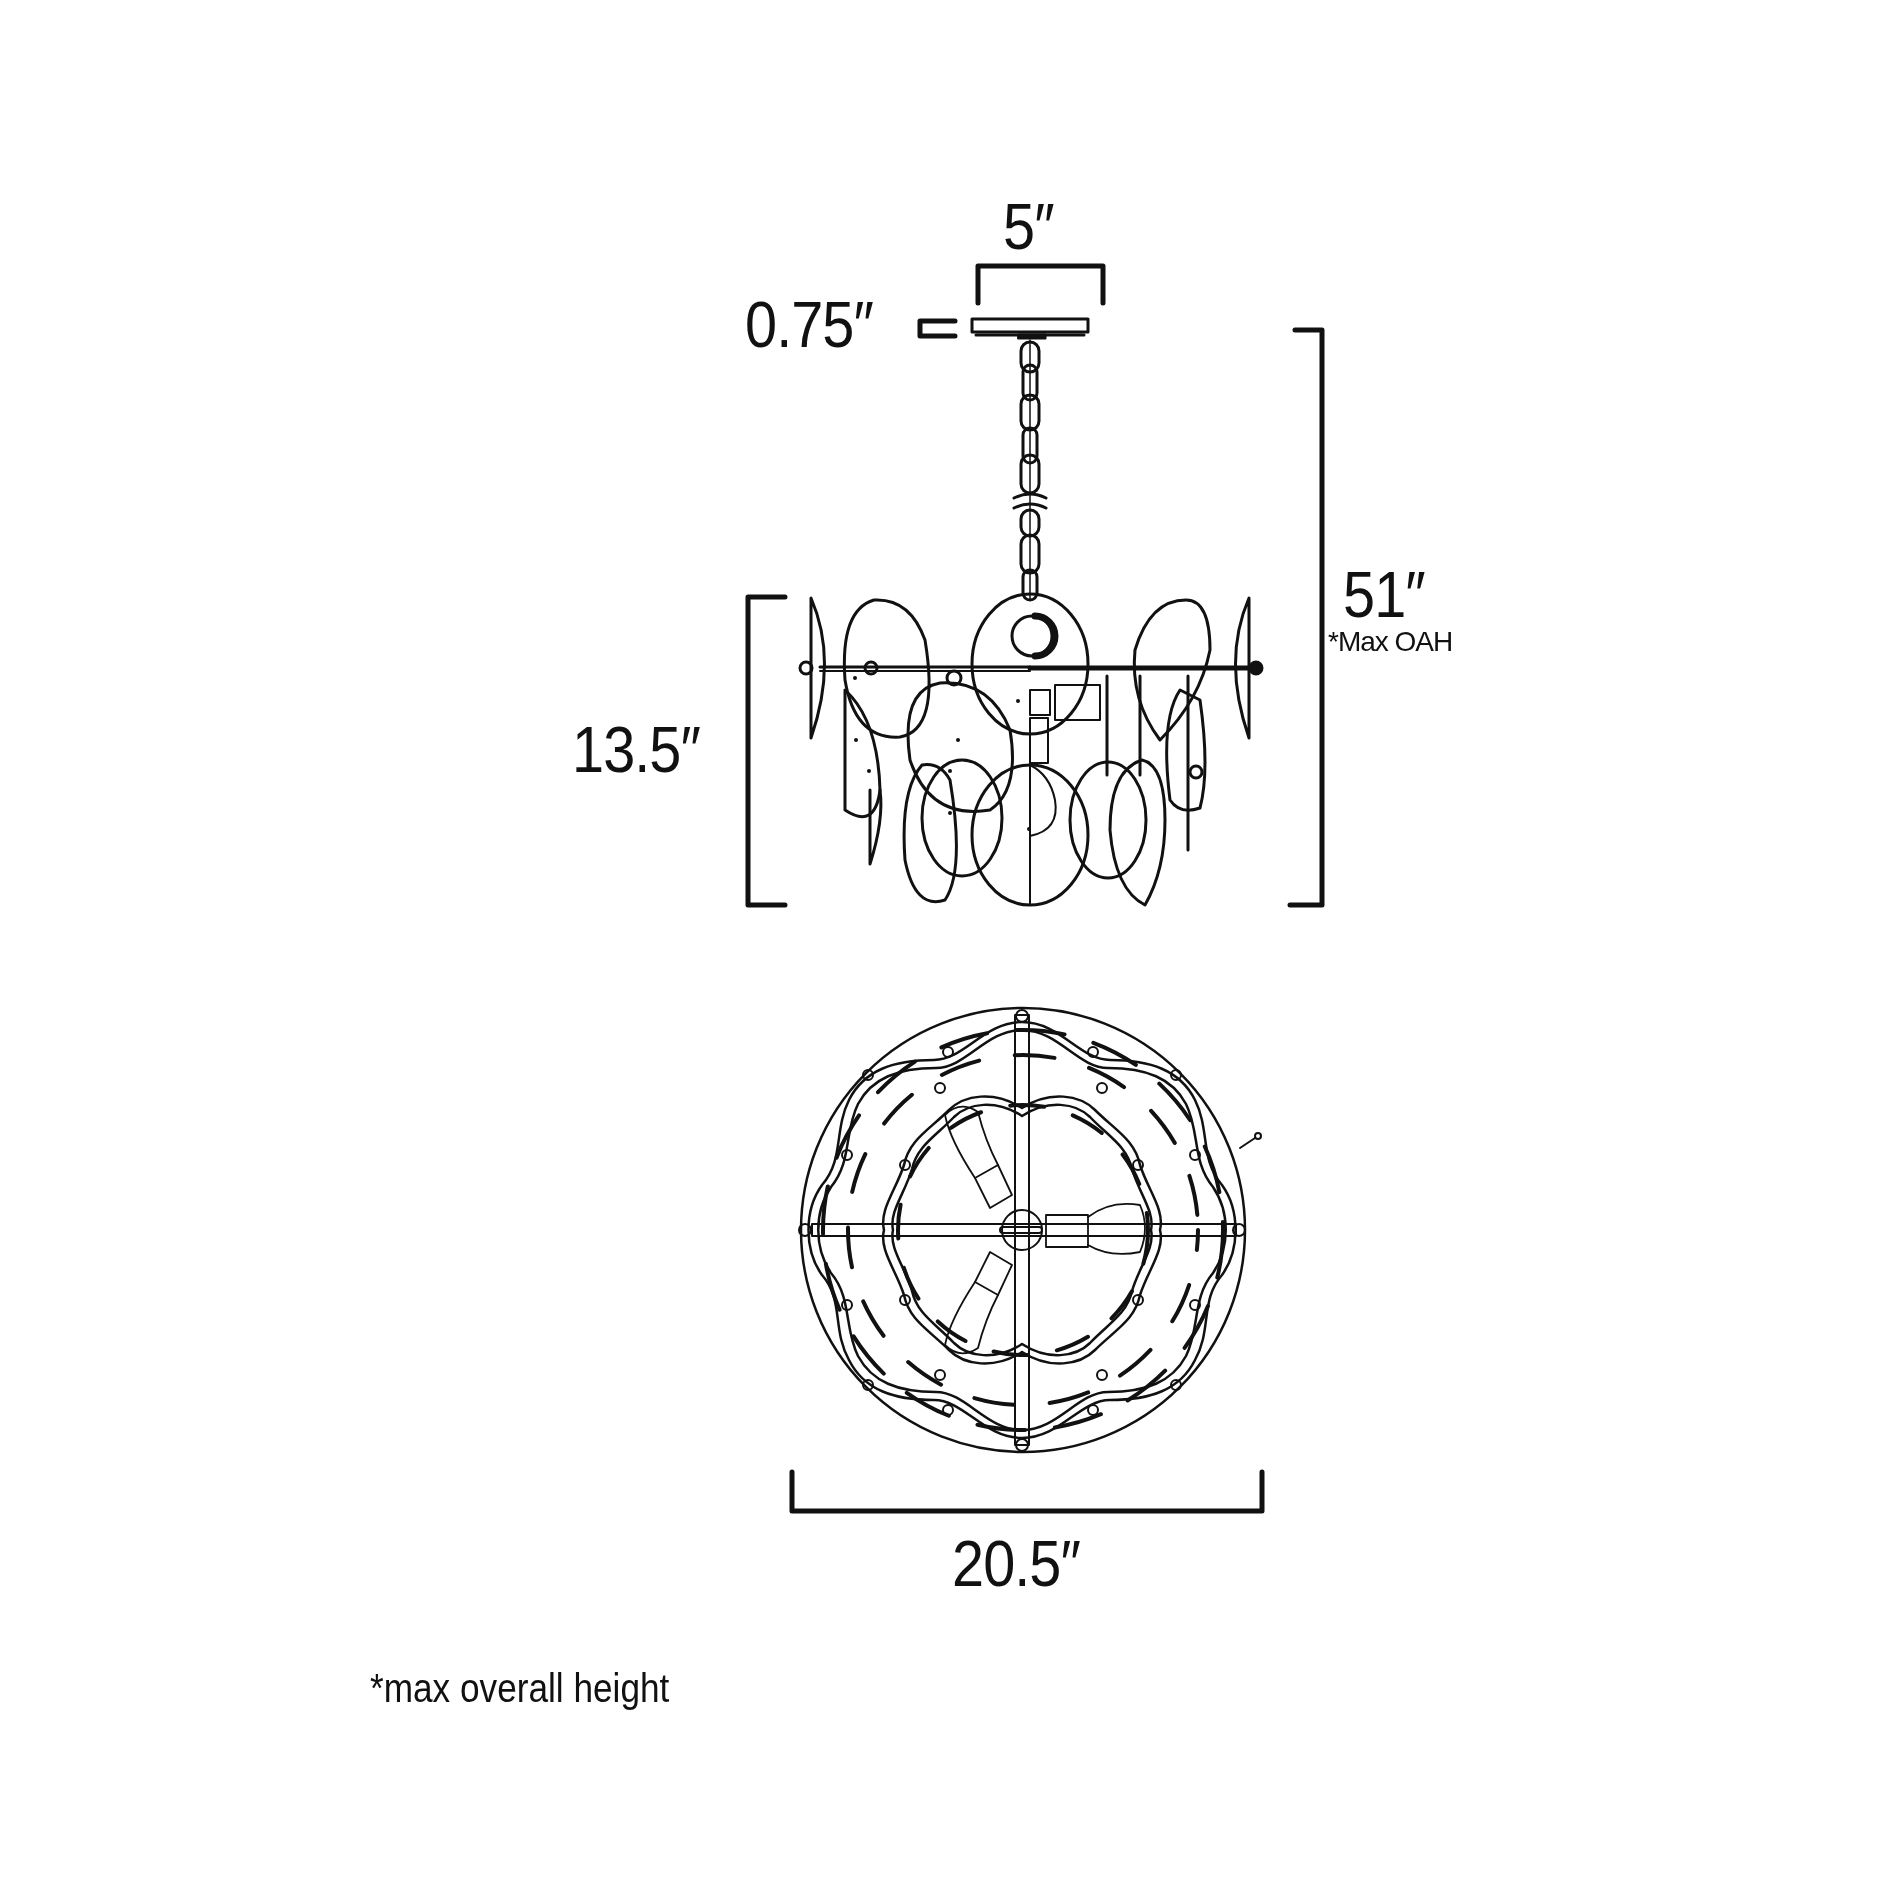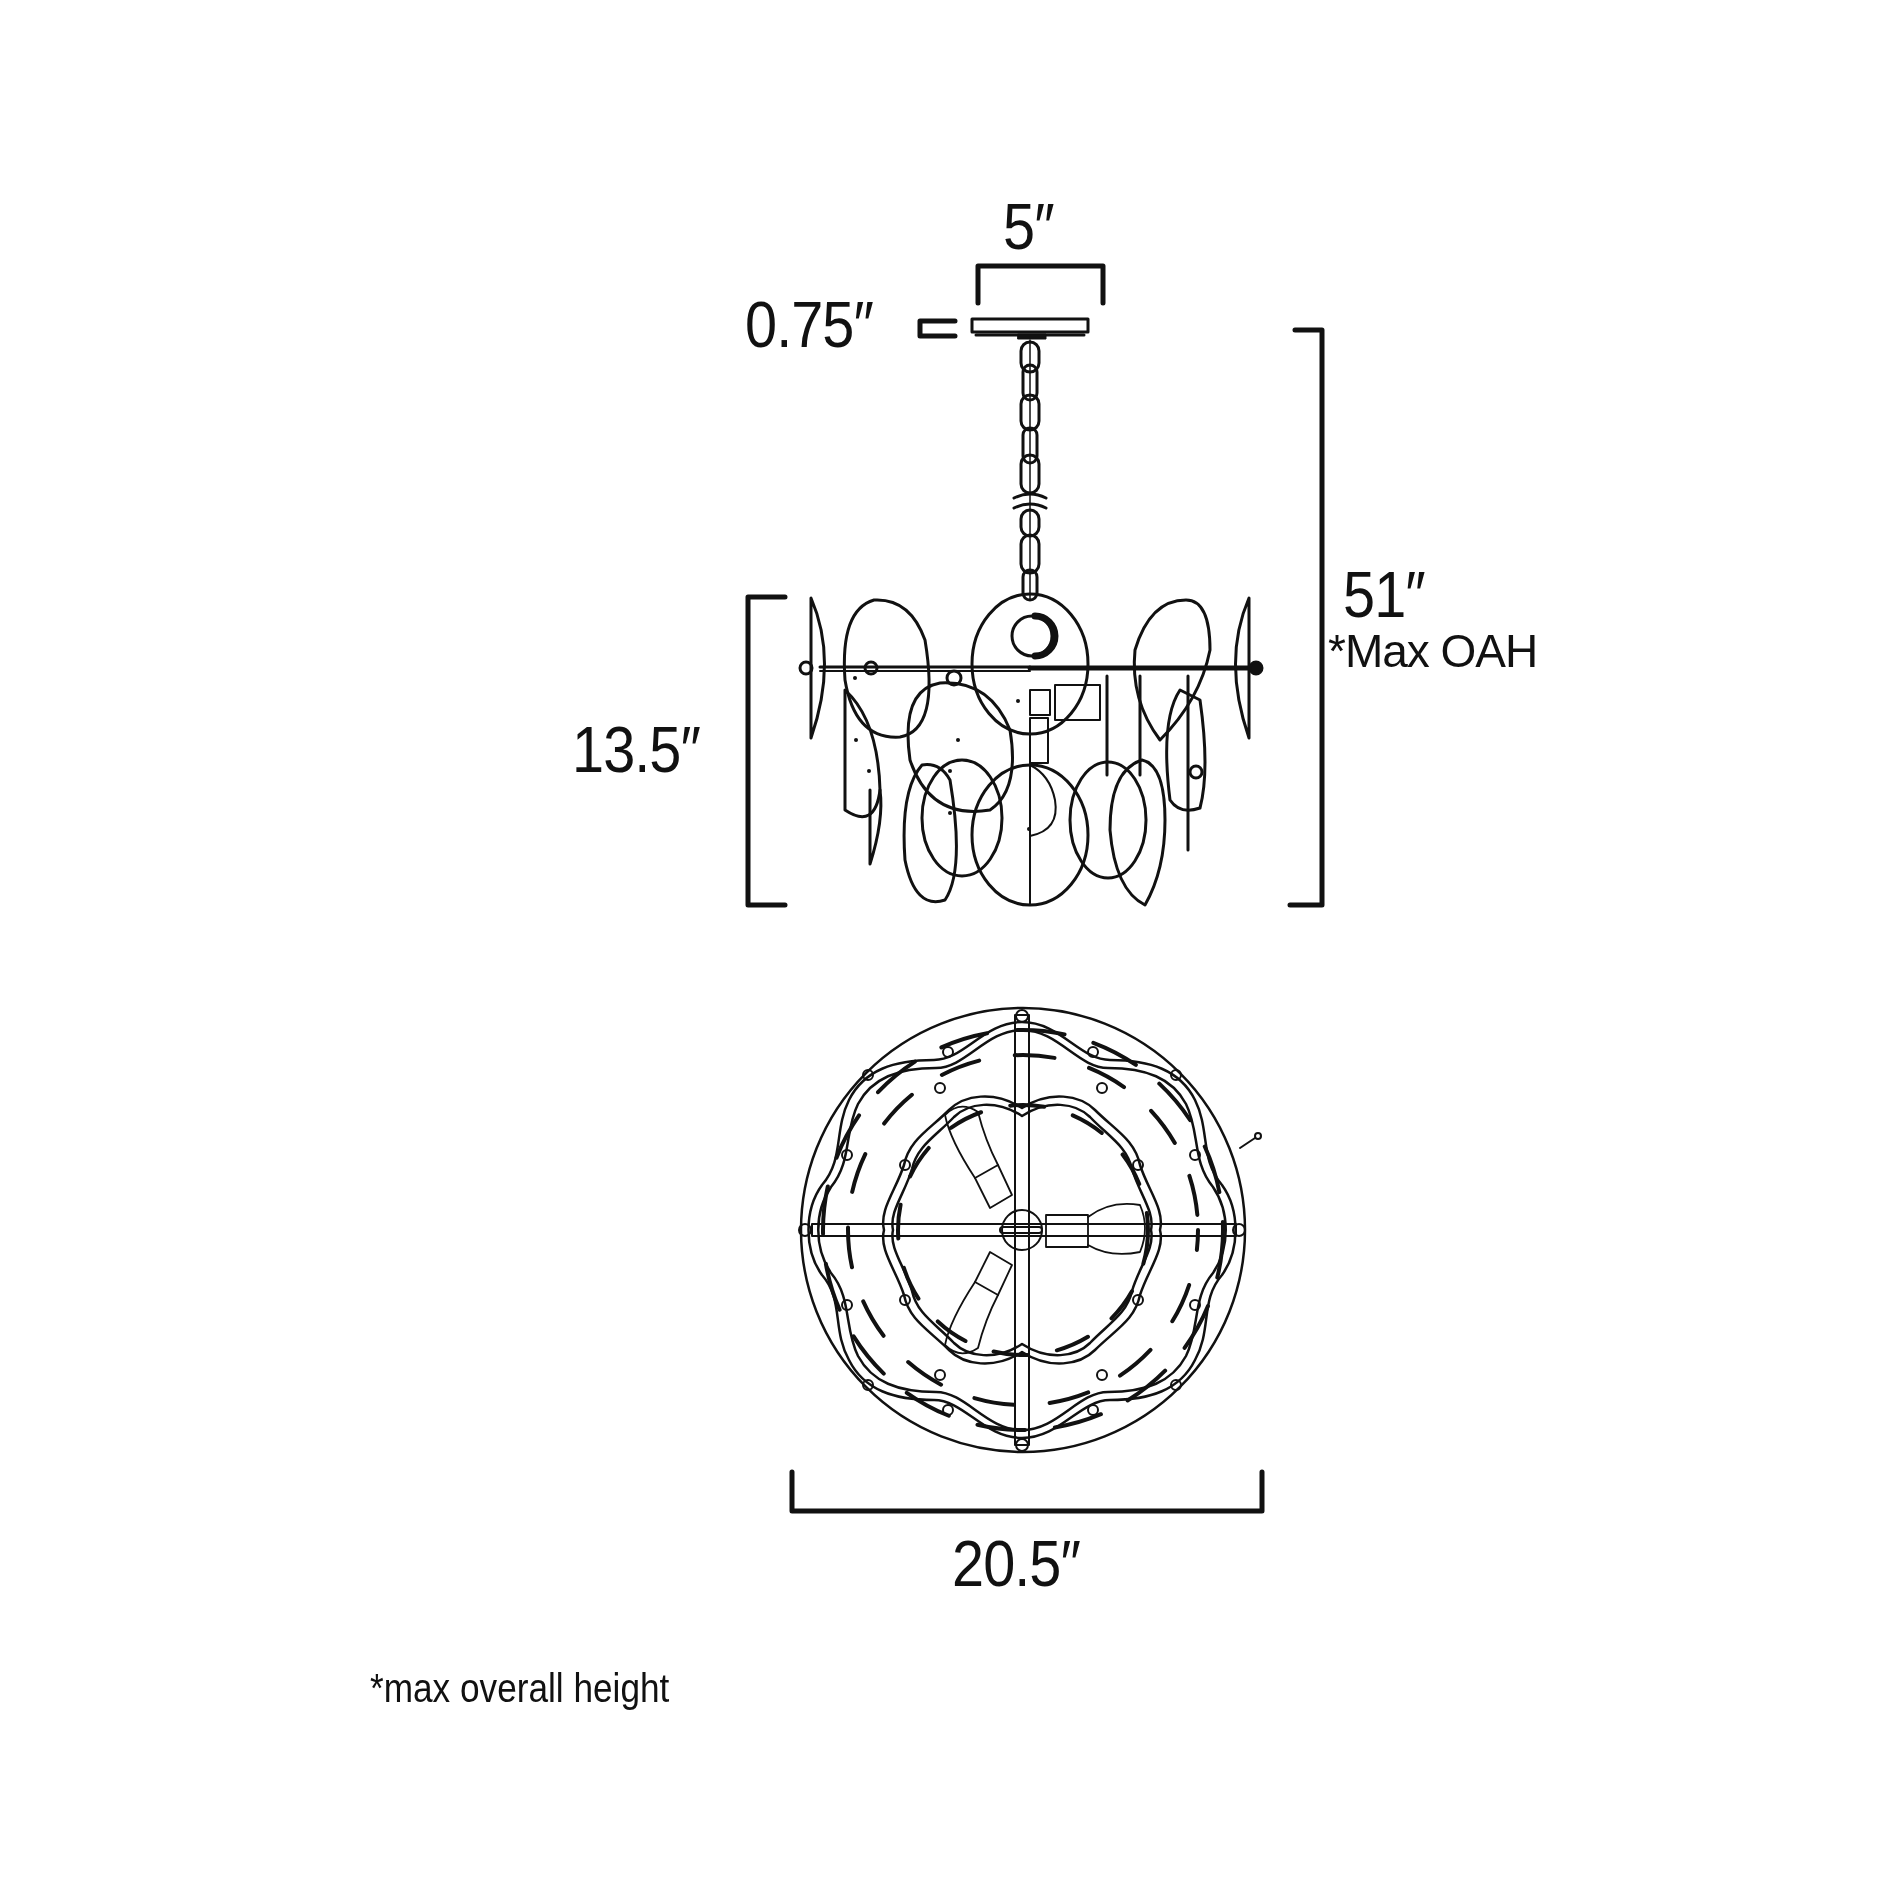--- a/index.html
+++ b/index.html
@@ -30,21 +30,21 @@
       line-height: 1;
       letter-spacing: -1px;
       color: #111111;
     }
     .dim-big {
       font-size: 64px;
       transform: scaleX(0.9);
       transform-origin: left top;
     }
     .dim-small {
-      font-size: 46px;
+      font-size: 28px;
     }
     .note {
       font-size: 40px;
       letter-spacing: 0;
       transform: scaleX(0.88);
       transform-origin: left top;
     }
   </style>
 </head>
 <body>

